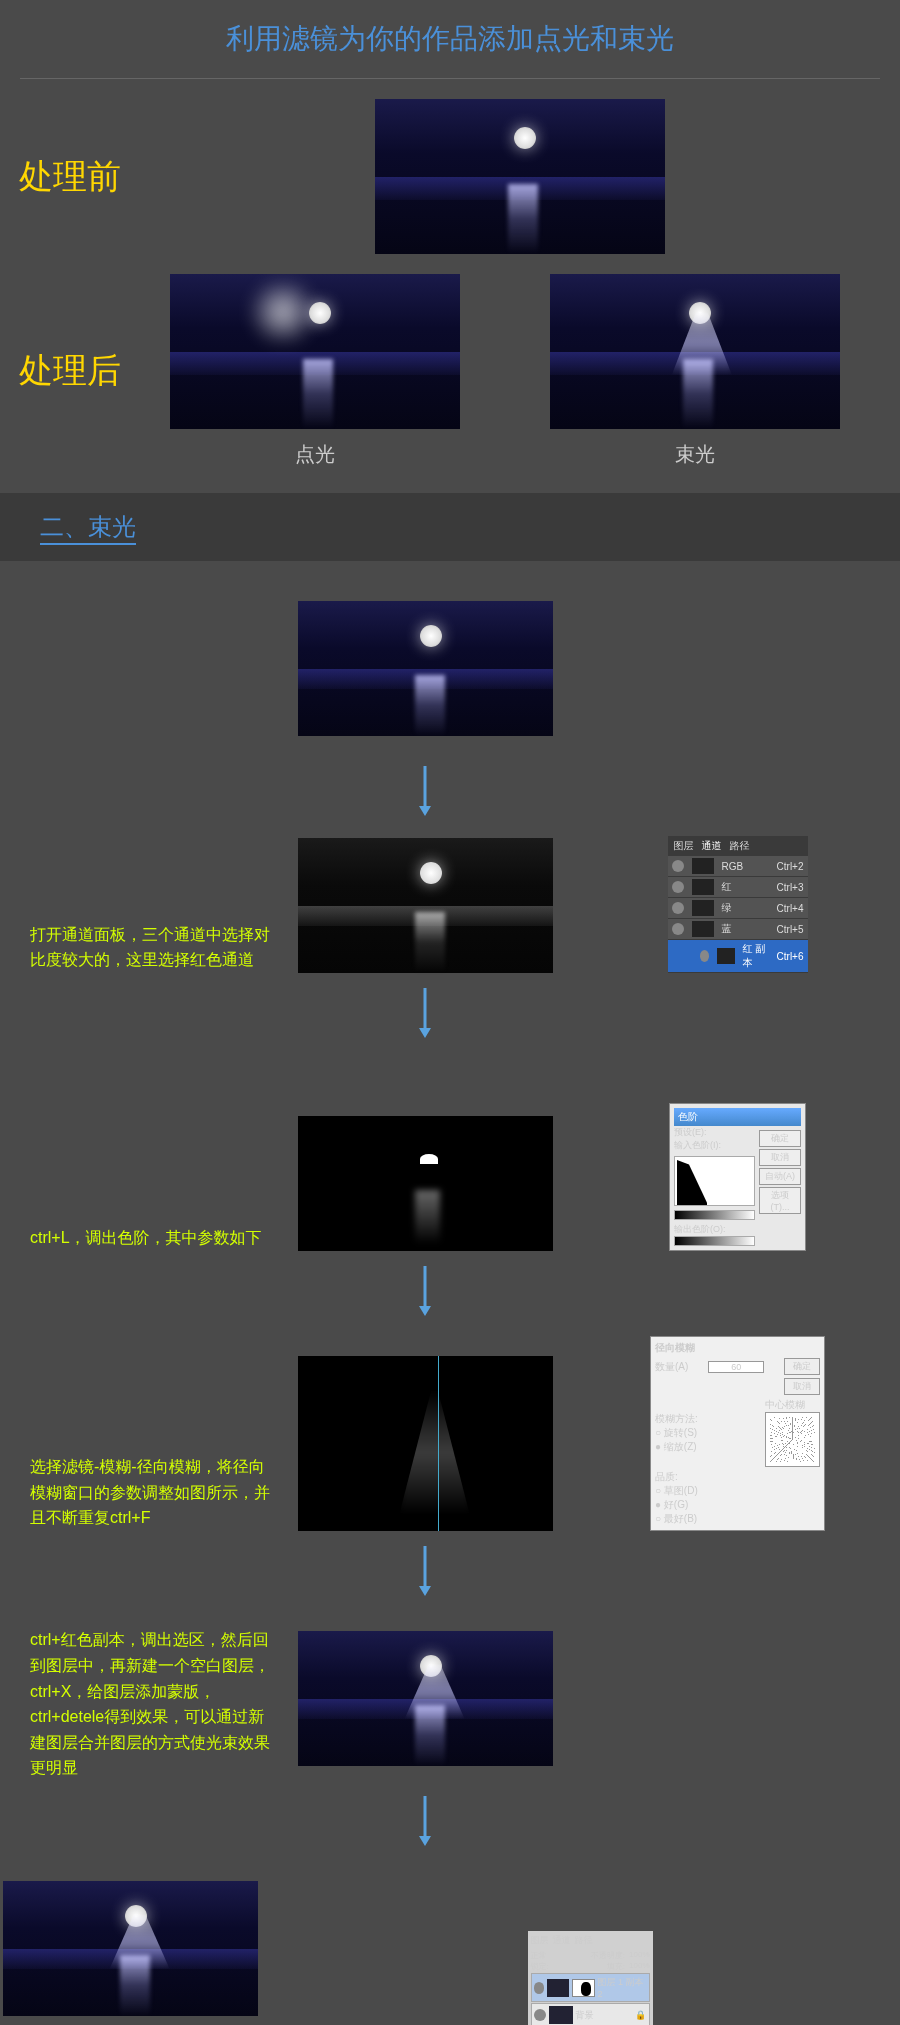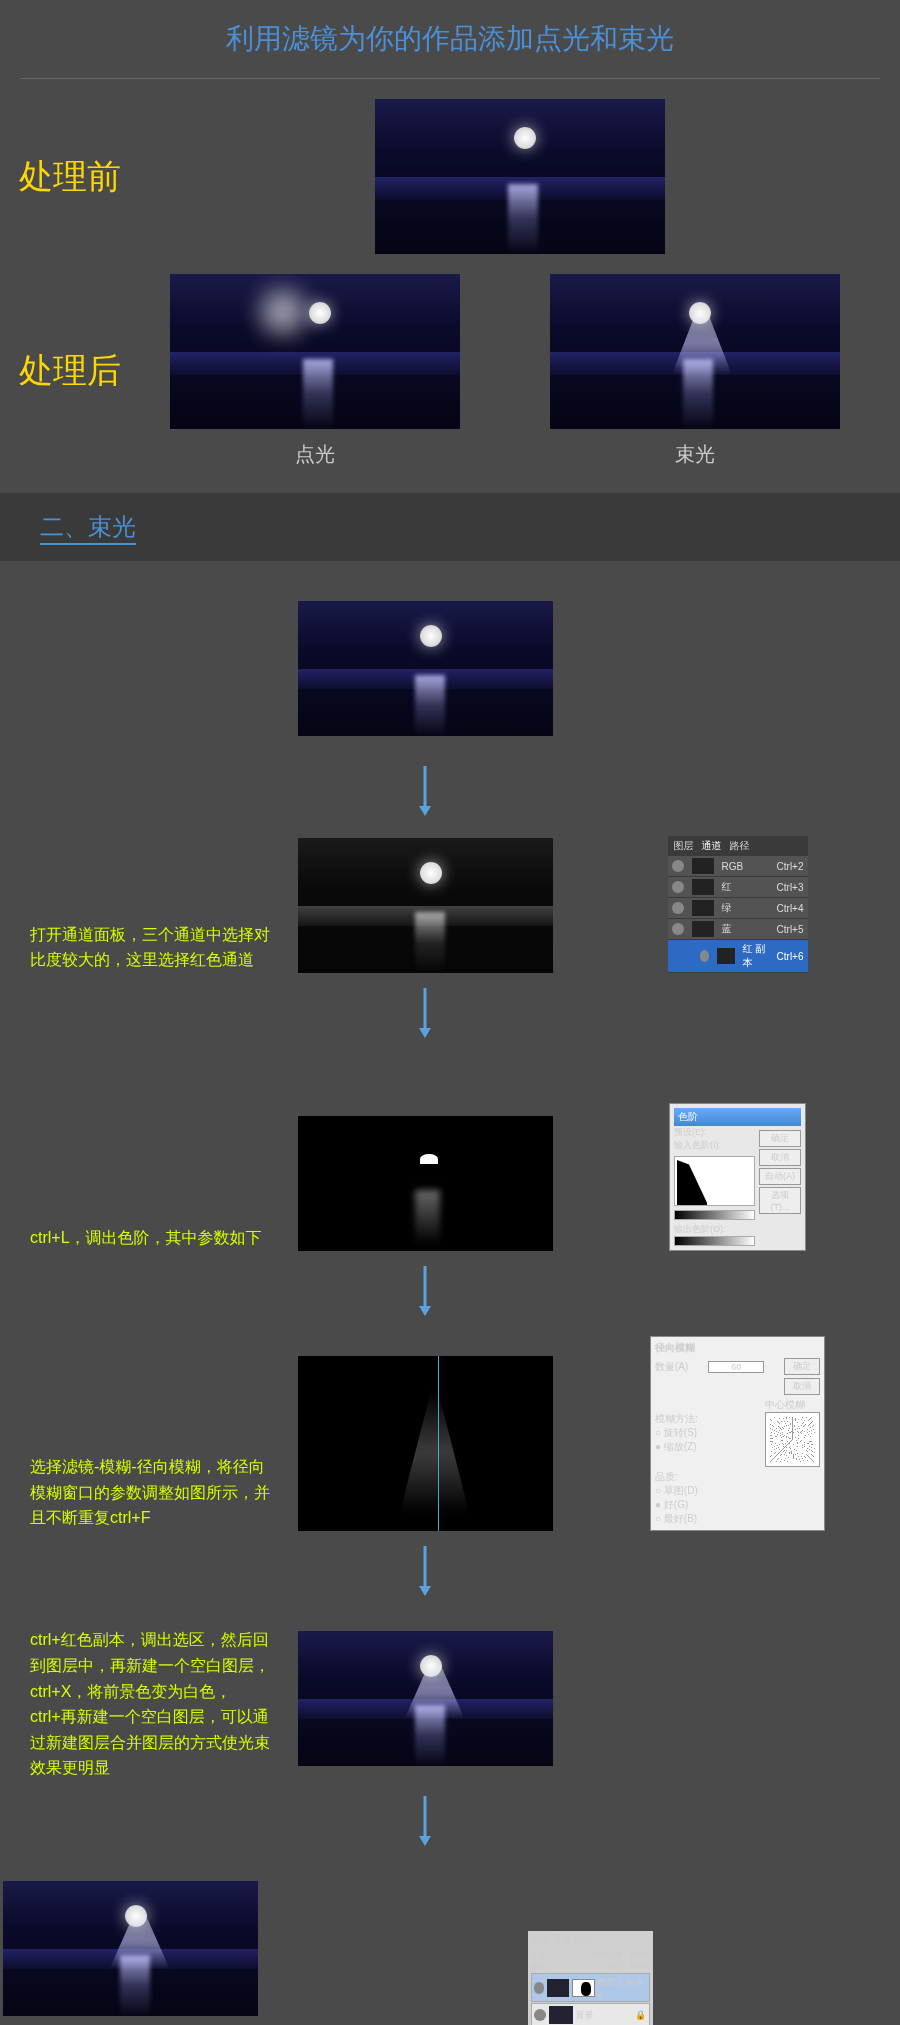--- a/index.html
+++ b/index.html
@@ -489,21 +489,21 @@
   </div>
 
   <div class="arrow center-col">
     <svg class="arrow-svg" viewBox="0 0 14 50">
         <line x1="7" y1="0" x2="7" y2="42" stroke="#5aa3e0" stroke-width="3"></line>
         <polygon points="7,50 1,40 13,40" fill="#5aa3e0"></polygon>
       </svg>
   </div>
 
   <div class="step">
-    <div class="step-text">ctrl+红色副本，调出选区，然后回到图层中，再新建一个空白图层，ctrl+X，将前景色变为白色，ctrl+再新建一个空白图层，可以通过新建图层合并图层的方式使光束效果更明显</div>
+    <div class="step-text">ctrl+红色副本，调出选区，然后回到图层中，再新建一个空白图层，ctrl+X，给图层添加蒙版，ctrl+detele得到效果，可以通过新建图层合并图层的方式使光束效果更明显</div>
     <div class="step-center">
       <div class="moon-scene step">
         <div class="horizon"></div>
         <div class="moon"></div>
         <div class="beam"></div>
         <div class="reflection"></div>
       </div>
     </div>
     <div class="step-panel"></div>
   </div>

